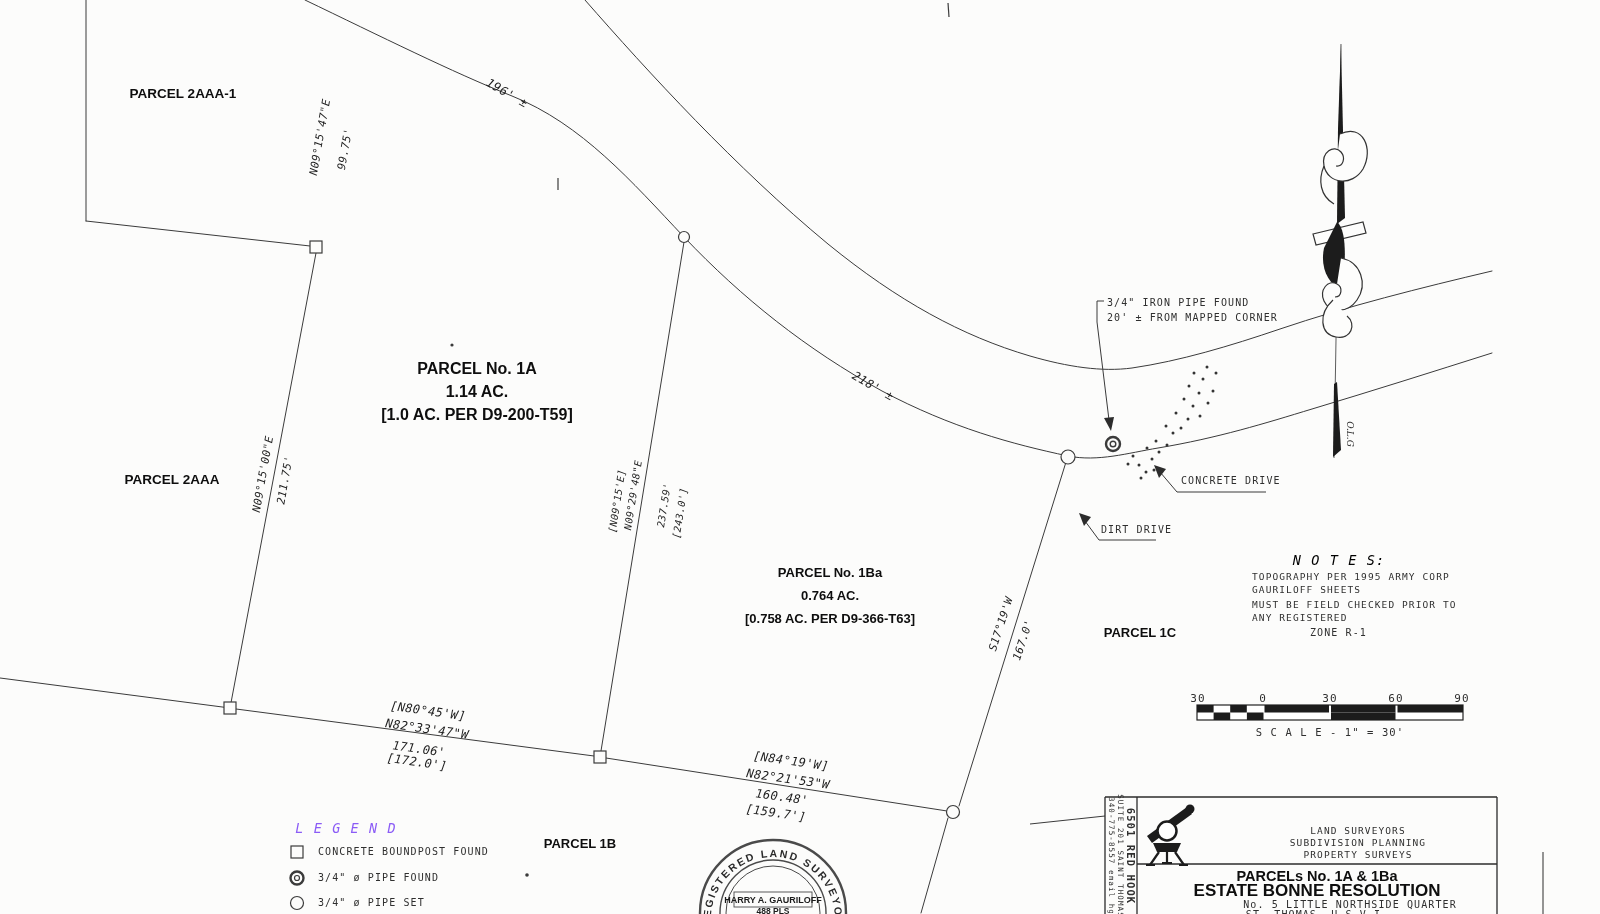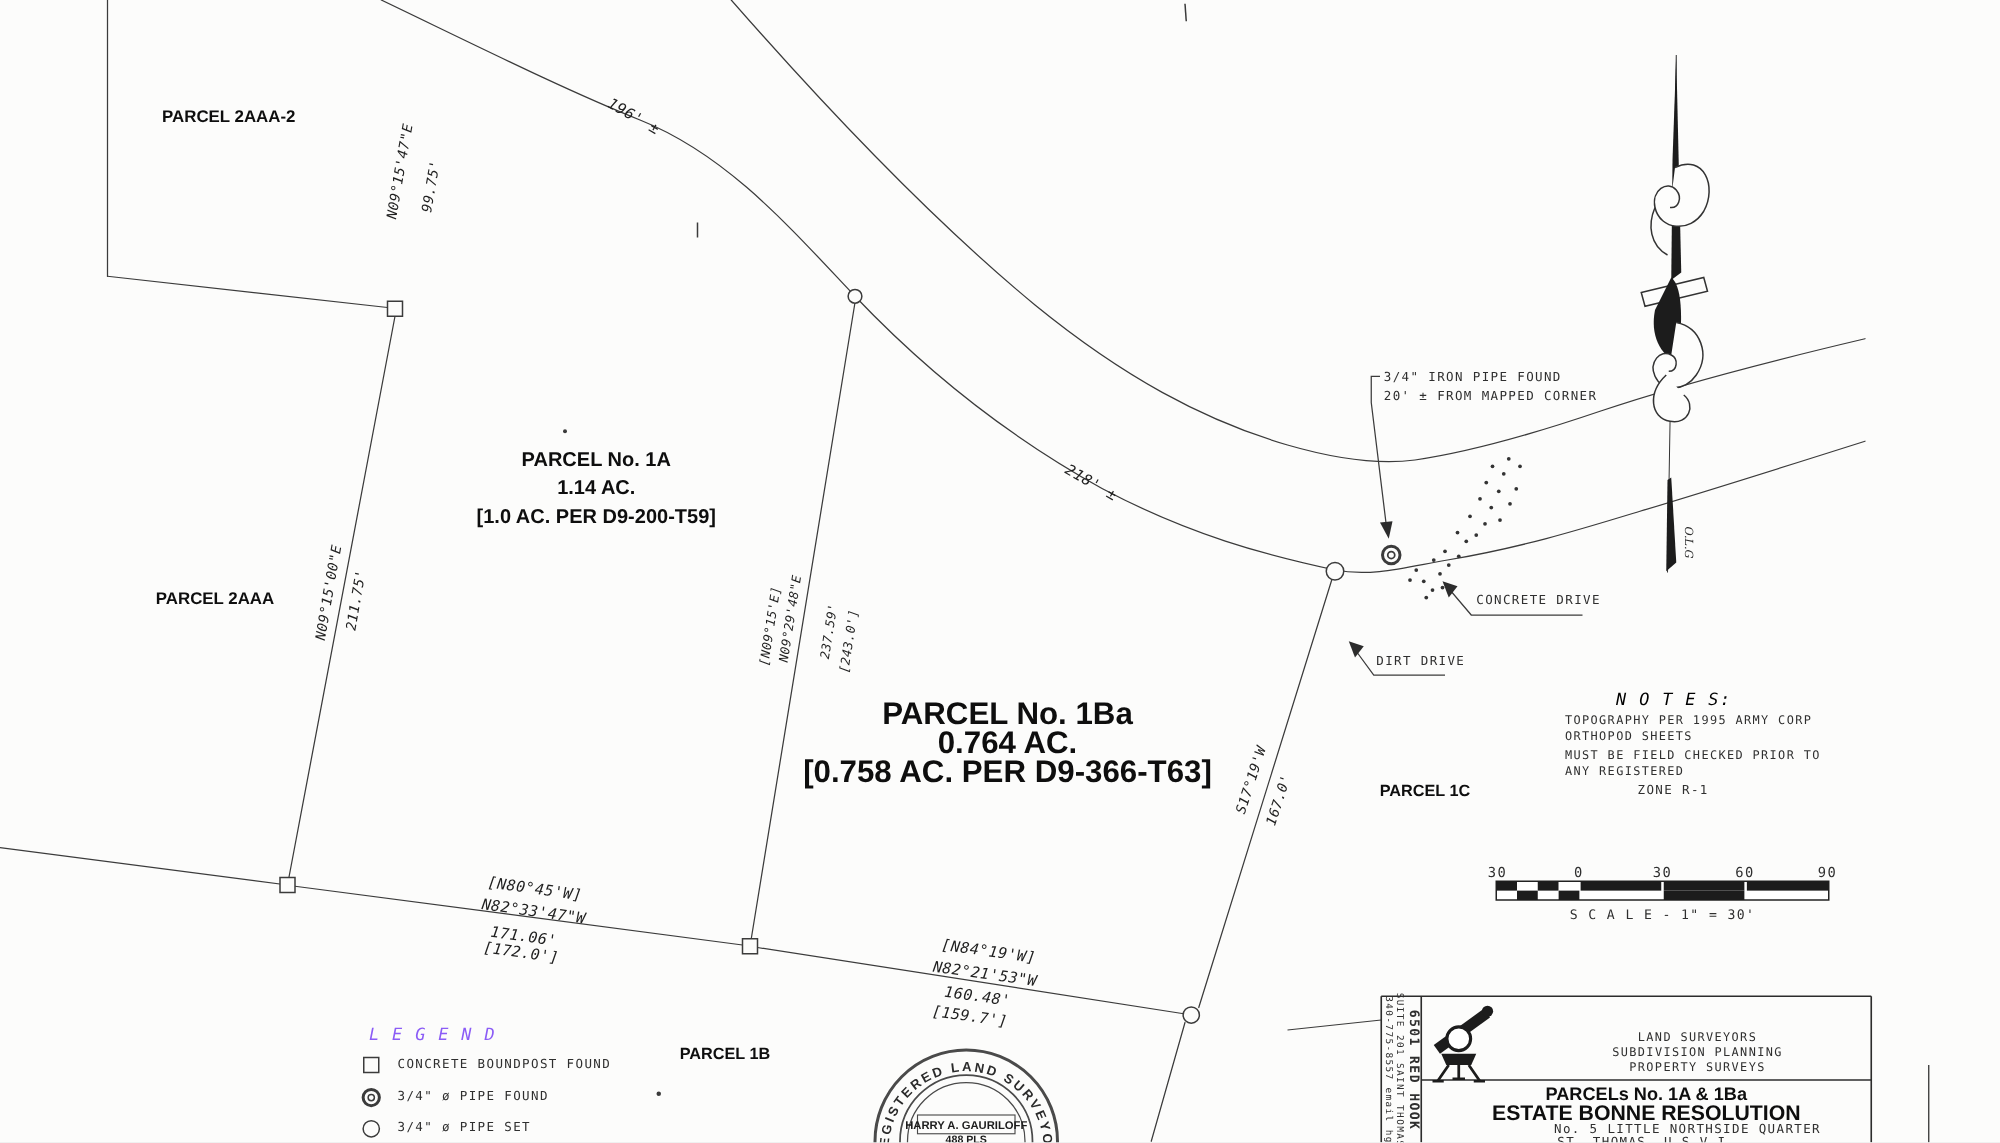--- a/index.html
+++ b/index.html
@@ -150,30 +150,30 @@
     <path d="M1340,134 C1363,123 1374,149 1363,169 C1352,187 1328,184 1324,166 C1321,152 1334,144 1341,152 C1346,158 1343,167 1336,166" fill="#fdfdfc"></path>
     <path d="M1324,166 C1318,180 1320,196 1334,204"></path>
     <polygon points="1313,234 1363,222 1366,233 1316,245" fill="#fdfdfc"></polygon>
     <path d="M1337,222 C1347,230 1346,262 1342,290 C1328,284 1320,268 1324,248 Z" fill="#1c1c1c" stroke="none"></path>
     <path d="M1341,258 C1361,262 1368,284 1357,300 C1348,313 1330,314 1324,301 C1319,290 1328,279 1337,284 C1343,287 1342,297 1335,297" fill="#fdfdfc"></path>
     <path d="M1333,300 C1318,314 1320,334 1336,337 C1351,340 1357,324 1347,316" fill="#fdfdfc"></path>
     <polygon points="1337,382 1341,450 1333,457 1334,384" fill="#1c1c1c" stroke="none"></polygon>
   </g>
 </svg>
 
-  <div class="lbl parcel" style="left:183px;top:93px;font-size:13.5px">PARCEL 2AAA-2</div>
+  <div class="lbl parcel" style="left:183px;top:93px;font-size:13.5px">PARCEL 2AAA-1</div>
   <div class="lbl parcel" style="left:172px;top:479px;font-size:13.5px">PARCEL 2AAA</div>
 
   <div class="lbl parcel ctr" style="left:477px;top:391px;font-size:16px;line-height:23px">
     <div>PARCEL No. 1A</div>
     <div>1.14 AC.</div>
     <div>[1.0 AC. PER D9-200-T59]</div>
   </div>
 
-  <div class="lbl parcel ctr" style="left:806px;top:595px;font-size:25px;line-height:23px">
+  <div class="lbl parcel ctr" style="left:830px;top:595px;font-size:13px;line-height:23px">
     <div>PARCEL No. 1Ba</div>
     <div>0.764 AC.</div>
     <div>[0.758 AC. PER D9-366-T63]</div>
   </div>
 
   <div class="lbl parcel" style="left:1140px;top:632px;font-size:13px">PARCEL 1C</div>
   <div class="lbl parcel" style="left:580px;top:843px;font-size:13px">PARCEL 1B</div>
 
   <div class="lbl bear" style="left:320px;top:137px;font-size:11px;transform:translate(-50%,-50%) rotate(-80deg)">N09°15'47"E</div>
   <div class="lbl bear" style="left:345px;top:149px;font-size:11px;transform:translate(-50%,-50%) rotate(-80deg)">99.75'</div>
@@ -205,21 +205,21 @@
   <div class="tl draft" style="left:1107px;top:295px;font-size:10px;line-height:15px">
     <div>3/4" IRON PIPE FOUND</div>
     <div>20' ± FROM MAPPED CORNER</div>
   </div>
   <div class="tl draft" style="left:1181px;top:475px;font-size:10px">CONCRETE DRIVE</div>
   <div class="tl draft" style="left:1101px;top:524px;font-size:10px">DIRT DRIVE</div>
 
   <div class="lbl draft ital" style="left:1339px;top:560px;font-size:13.5px;color:#000000">N  O  T  E  S:</div>
   <div class="tl draft" style="left:1252px;top:570px;font-size:9.5px;line-height:13px">
     <div>TOPOGRAPHY PER 1995 ARMY CORP</div>
-    <div>ORTHOPOD SHEETS</div>
+    <div>GAURILOFF SHEETS</div>
   </div>
   <div class="tl draft" style="left:1252px;top:598px;font-size:9.5px;line-height:13px">
     <div>MUST BE FIELD CHECKED PRIOR TO</div>
     <div>ANY REGISTERED</div>
   </div>
   <div class="tl draft" style="left:1310px;top:627px;font-size:10px">ZONE R-1</div>
 
   <div class="lbl draft" style="left:1198px;top:698px;font-size:11px">30</div>
   <div class="lbl draft" style="left:1263px;top:698px;font-size:11px">0</div>
   <div class="lbl draft" style="left:1330px;top:698px;font-size:11px">30</div>

